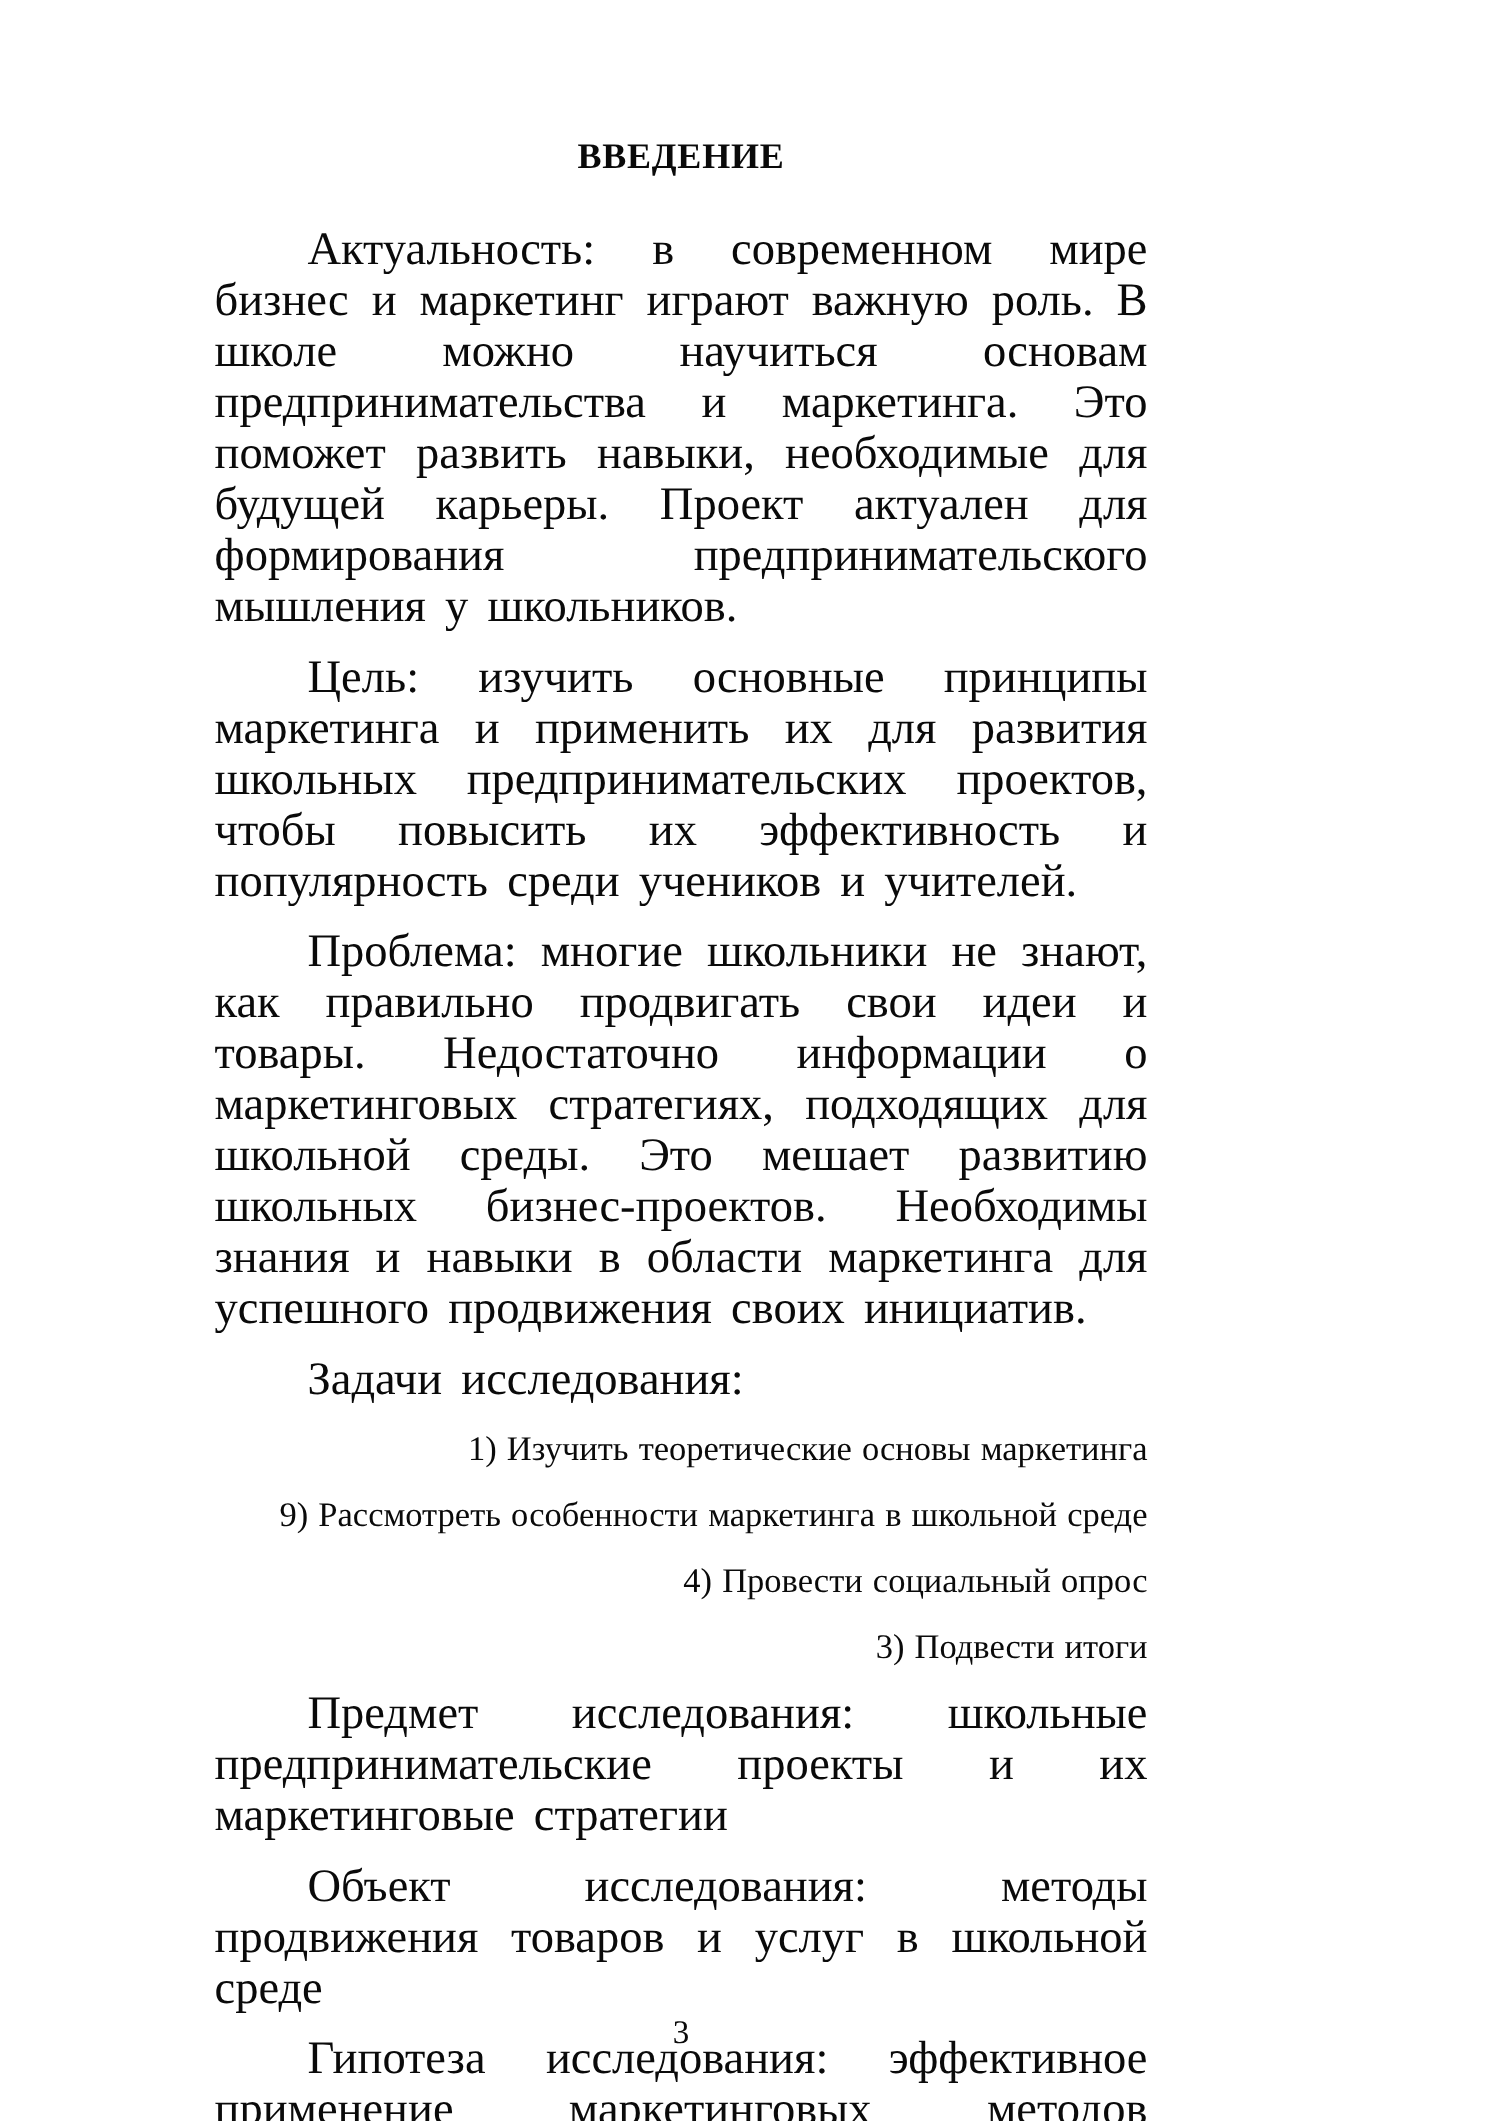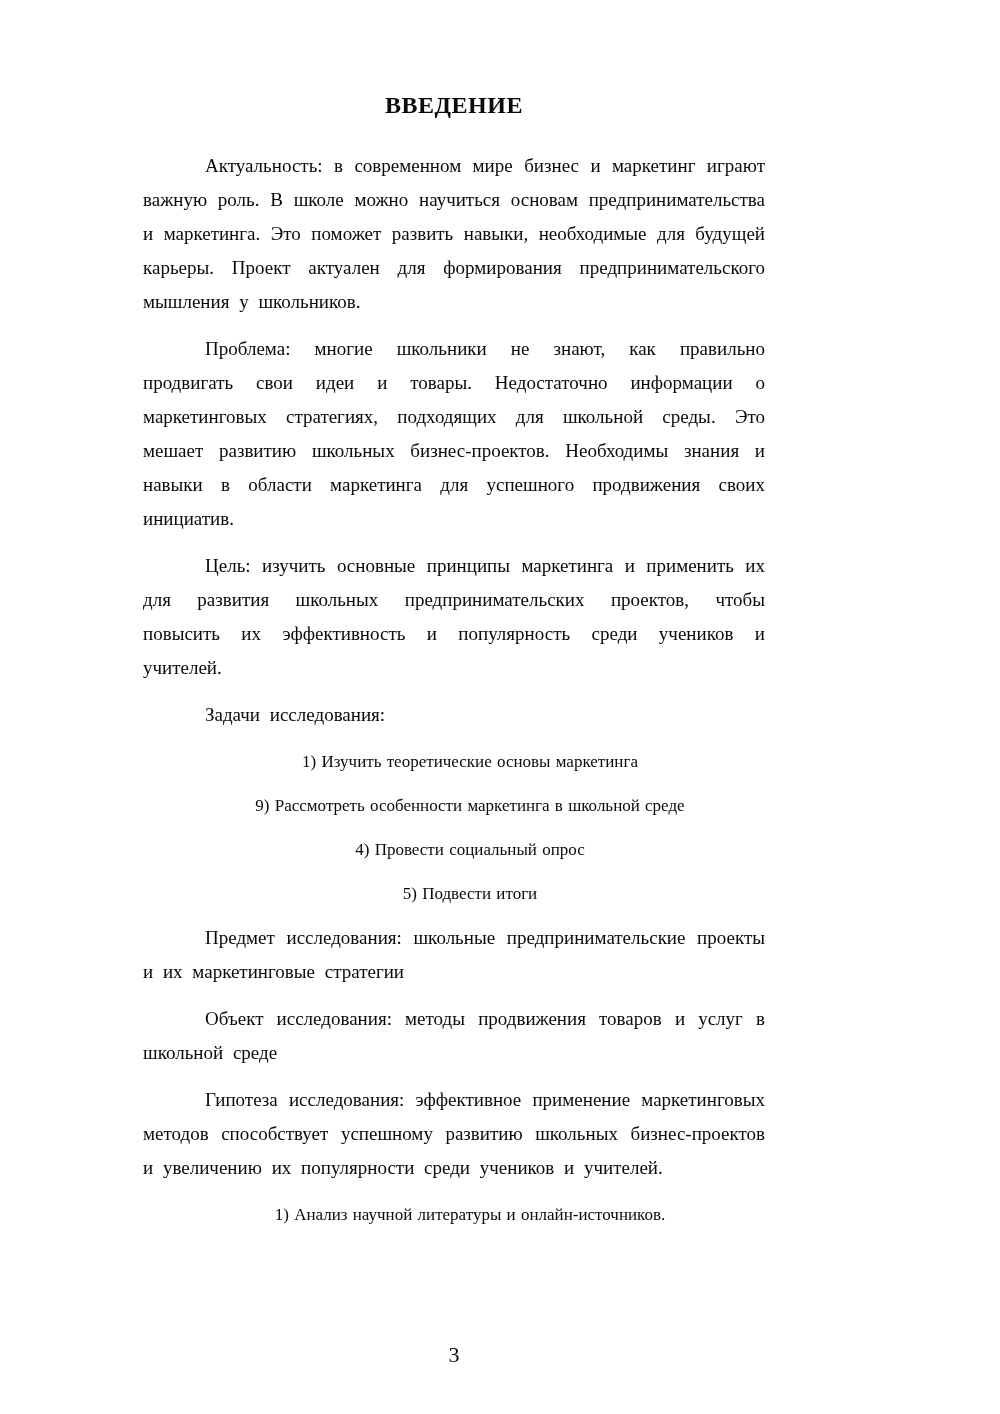--- a/index.html
+++ b/index.html
@@ -26,31 +26,31 @@
     background: #ffffff;
   }
   .doc-title {
     font-size: 24px;
     font-weight: bold;
     text-align: center;
     margin: 0 0 30px 0;
     letter-spacing: 0.5px;
   }
   .para {
-    font-size: 19px;
+    font-size: 31px;
     line-height: 34px;
     text-align: justify;
     text-indent: 62px;
     word-spacing: 5px;
     margin: 0 0 13px 0;
   }
   .list-item {
-    font-size: 17px;
+    font-size: 23px;
     line-height: 34px;
-    text-align: center;
+    text-align: right;
     word-spacing: 1px;
     margin: 0 0 10px 0;
     padding-left: 32px;
   }
   .page-number {
     position: absolute;
     left: 143px;
     right: 75px;
     bottom: 46px;
     text-align: center;
@@ -59,34 +59,34 @@
 </style>
 </head>
 <body>
 
 <div class="page">
 
   <h1 class="doc-title">ВВЕДЕНИЕ</h1>
 
   <p class="para">Актуальность: в современном мире бизнес и маркетинг играют важную роль. В школе можно научиться основам предпринимательства и маркетинга. Это поможет развить навыки, необходимые для будущей карьеры. Проект актуален для формирования предпринимательского мышления у школьников.</p>
 
+  <p class="para">Цель: изучить основные принципы маркетинга и применить их для развития школьных предпринимательских проектов, чтобы повысить их эффективность и популярность среди учеников и учителей.</p>
+
   <p class="para">Проблема: многие школьники не знают, как правильно продвигать свои идеи и товары. Недостаточно информации о маркетинговых стратегиях, подходящих для школьной среды. Это мешает развитию школьных бизнес-проектов. Необходимы знания и навыки в области маркетинга для успешного продвижения своих инициатив.</p>
-
-  <p class="para">Цель: изучить основные принципы маркетинга и применить их для развития школьных предпринимательских проектов, чтобы повысить их эффективность и популярность среди учеников и учителей.</p>
 
   <p class="para">Задачи исследования:</p>
 
   <p class="list-item">1) Изучить теоретические основы маркетинга</p>
 
   <p class="list-item">9) Рассмотреть особенности маркетинга в школьной среде</p>
 
 
   <p class="list-item">4) Провести социальный опрос</p>
 
-  <p class="list-item">5) Подвести итоги</p>
+  <p class="list-item">3) Подвести итоги</p>
 
   <p class="para">Предмет исследования: школьные предпринимательские проекты и их маркетинговые стратегии</p>
 
   <p class="para">Объект исследования: методы продвижения товаров и услуг в школьной среде</p>
 
   <p class="para">Гипотеза исследования: эффективное применение маркетинговых методов способствует успешному развитию школьных бизнес-проектов и увеличению их популярности среди учеников и учителей.</p>
 
 
   <p class="list-item">1) Анализ научной литературы и онлайн-источников.</p>
 

